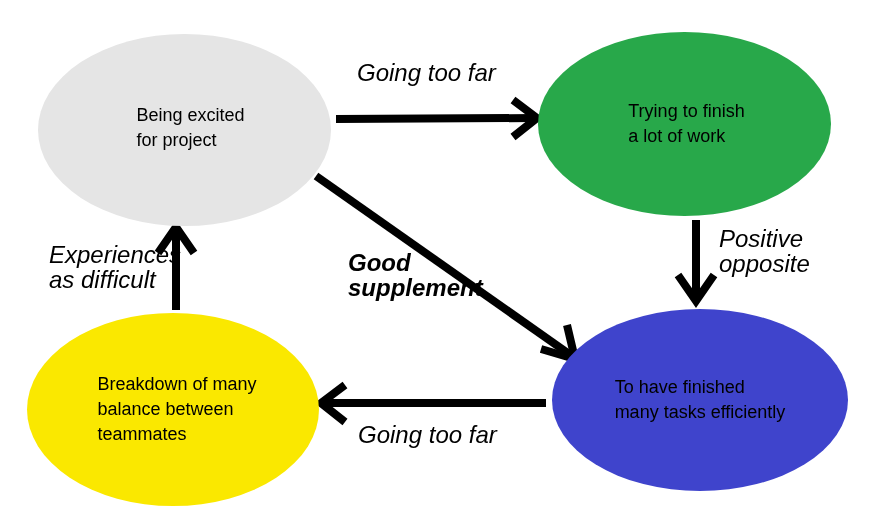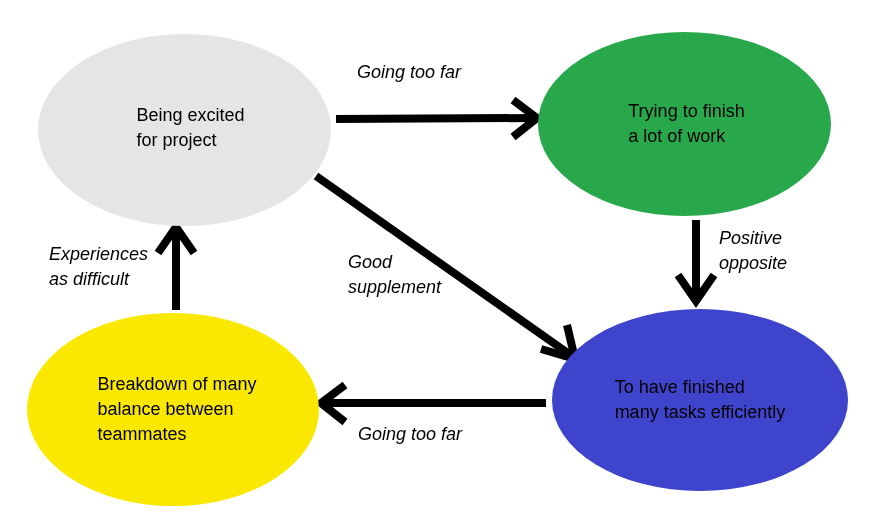--- a/index.html
+++ b/index.html
@@ -38,40 +38,40 @@
     line-height: 25px;
     color: #000000;
     text-align: left;
     white-space: pre-line;
     pointer-events: none;
   }
   .edge-label {
     position: absolute;
     font-family: "Liberation Sans", sans-serif;
     font-style: italic;
-    font-size: 18px;
+    font-size: 24px;
     line-height: 25px;
     color: #000000;
     white-space: pre-line;
   }
   
   #node-red    { left: 38px;  top: 34px;  width: 293px; height: 192px; background: #ED2127; }
   #node-green  { left: 538px; top: 32px;  width: 293px; height: 184px; background: #28A84A; }
   #node-yellow { left: 27px;  top: 313px; width: 292px; height: 193px; background: #FAE800; }
   #node-blue   { left: 552px; top: 309px; width: 296px; height: 182px; background: #3F44CC; }
 
   #node-red .node-label    { transform: translate(6px, -2px); }
   #node-green .node-label  { transform: translate(2px, 0px); }
   #node-yellow .node-label { transform: translate(4px, 0px); }
   #node-blue .node-label   { transform: translate(0px, 0px); }
 
   
   #label-going-too-far-top  { left: 357px; top: 60px; }
   #label-positive-opposite  { left: 719px; top: 226px; }
-  #label-good-supplement    { left: 348px; top: 250px; }
+  #label-good-supplement    { left: 348px; top: 250px; font-weight: bold; }
   #label-experiences        { left: 40px;  top: 242px; margin-left: 9px; }
   #label-going-too-far-bot  { left: 358px; top: 422px; }
 </style>
 </head>
 <body>
 
 <div id="canvas">
 
   <svg id="edge-layer" viewBox="0 0 870 525" xmlns="http://www.w3.org/2000/svg">
 

